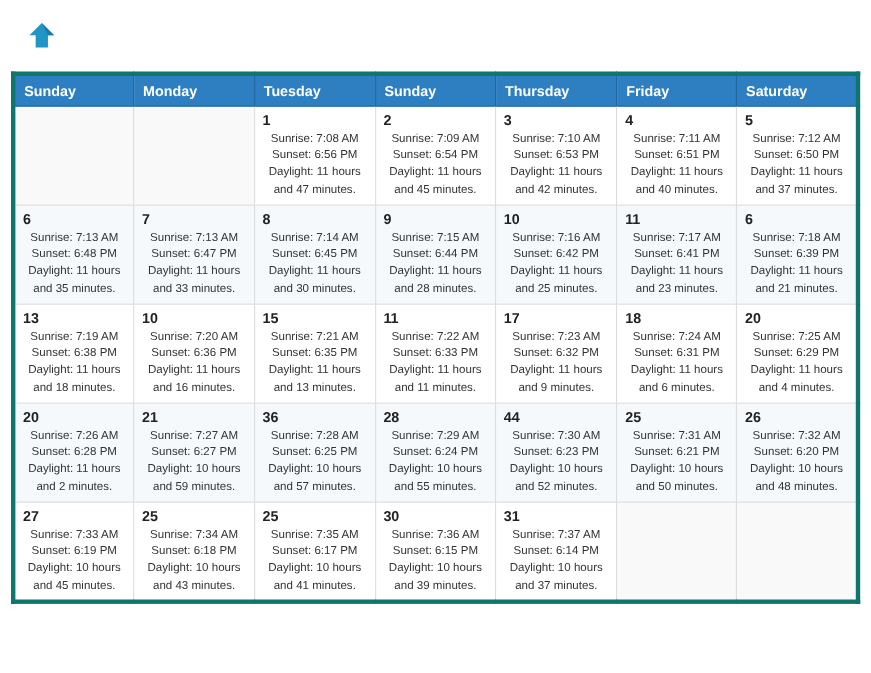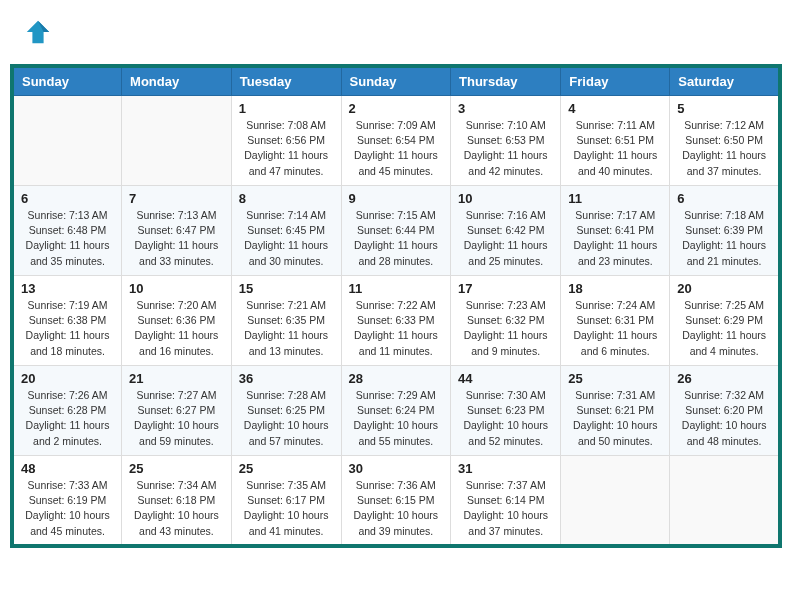--- a/index.html
+++ b/index.html
@@ -245,21 +245,21 @@
             <span class="day-num">25</span>
             <div class="day-detail">Sunrise: 7:31 AM<br>Sunset: 6:21 PM<br>Daylight: 10 hours and 50 minutes.</div>
           </td>
           <td>
             <span class="day-num">26</span>
             <div class="day-detail">Sunrise: 7:32 AM<br>Sunset: 6:20 PM<br>Daylight: 10 hours and 48 minutes.</div>
           </td>
         </tr>
         <tr>
           <td>
-            <span class="day-num">48</span>
+            <span class="day-num">27</span>
             <div class="day-detail">Sunrise: 7:33 AM<br>Sunset: 6:19 PM<br>Daylight: 10 hours and 45 minutes.</div>
           </td>
           <td>
             <span class="day-num">25</span>
             <div class="day-detail">Sunrise: 7:34 AM<br>Sunset: 6:18 PM<br>Daylight: 10 hours and 43 minutes.</div>
           </td>
           <td>
             <span class="day-num">25</span>
             <div class="day-detail">Sunrise: 7:35 AM<br>Sunset: 6:17 PM<br>Daylight: 10 hours and 41 minutes.</div>
           </td>

